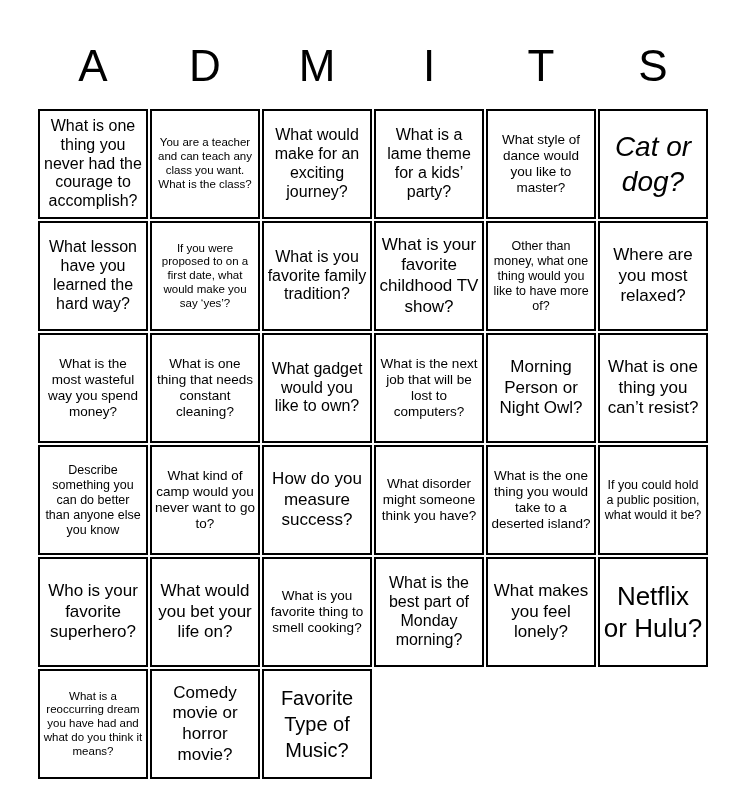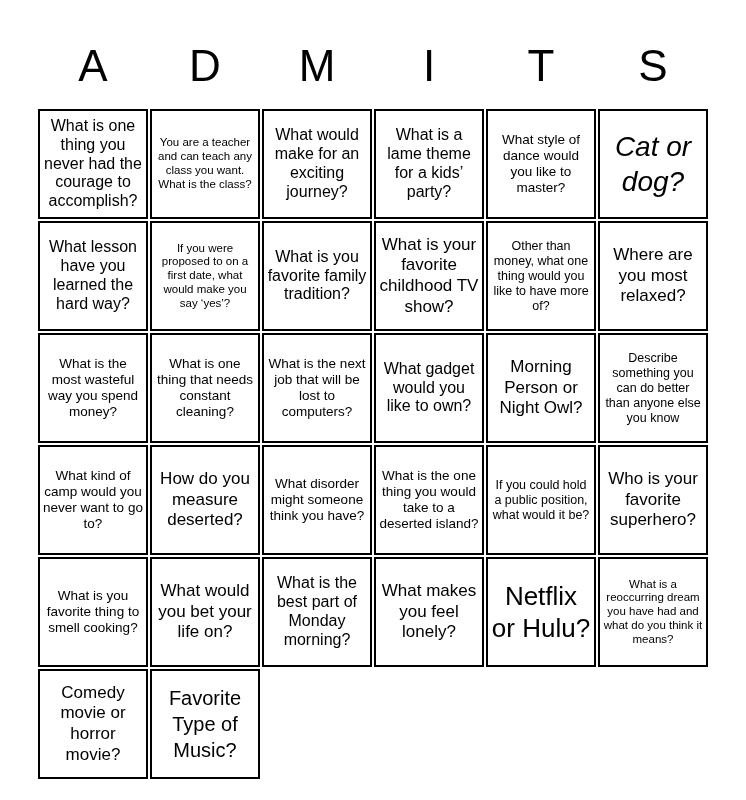--- a/index.html
+++ b/index.html
@@ -114,55 +114,58 @@
       </div>
       <div class="cell mlg">
         <span>Where are you most relaxed?</span>
       </div>
       <div class="cell sm">
         <span>What is the most wasteful way you spend money?</span>
       </div>
       <div class="cell sm">
         <span>What is one thing that needs constant cleaning?</span>
       </div>
+      <div class="cell md">
+        <span>What gadget would you like to own?</span>
+      </div>
       <div class="cell sm">
         <span>What is the next job that will be lost to computers?</span>
       </div>
-      <div class="cell md">
-        <span>What gadget would you like to own?</span>
+      <div class="cell mlg">
+        <span>Morning Person or Night Owl?</span>
       </div>
       <div class="cell mlg">
-        <span>Morning Person or Night Owl?</span>
+        <span>What is one thing you can’t resist?</span>
       </div>
       <div class="cell xs">
         <span>Describe something you can do better than anyone else you know</span>
       </div>
       <div class="cell sm">
         <span>What kind of camp would you never want to go to?</span>
       </div>
       <div class="cell mlg">
-        <span>How do you measure deserted?</span>
+        <span>How do you measure success?</span>
       </div>
       <div class="cell sm">
         <span>What disorder might someone think you have?</span>
       </div>
       <div class="cell sm">
         <span>What is the one thing you would take to a deserted island?</span>
       </div>
       <div class="cell xs">
         <span>If you could hold a public position, what would it be?</span>
       </div>
       <div class="cell mlg">
         <span>Who is your favorite superhero?</span>
       </div>
+      <div class="cell mlg">
+        <span>What would you bet your life on?</span>
+      </div>
       <div class="cell sm">
         <span>What is you favorite thing to smell cooking?</span>
-      </div>
-      <div class="cell mlg">
-        <span>What would you bet your life on?</span>
       </div>
       <div class="cell md">
         <span>What is the best part of Monday morning?</span>
       </div>
       <div class="cell mlg">
         <span>What makes you feel lonely?</span>
       </div>
       <div class="cell xl">
         <span>Netflix or Hulu?</span>
       </div>

